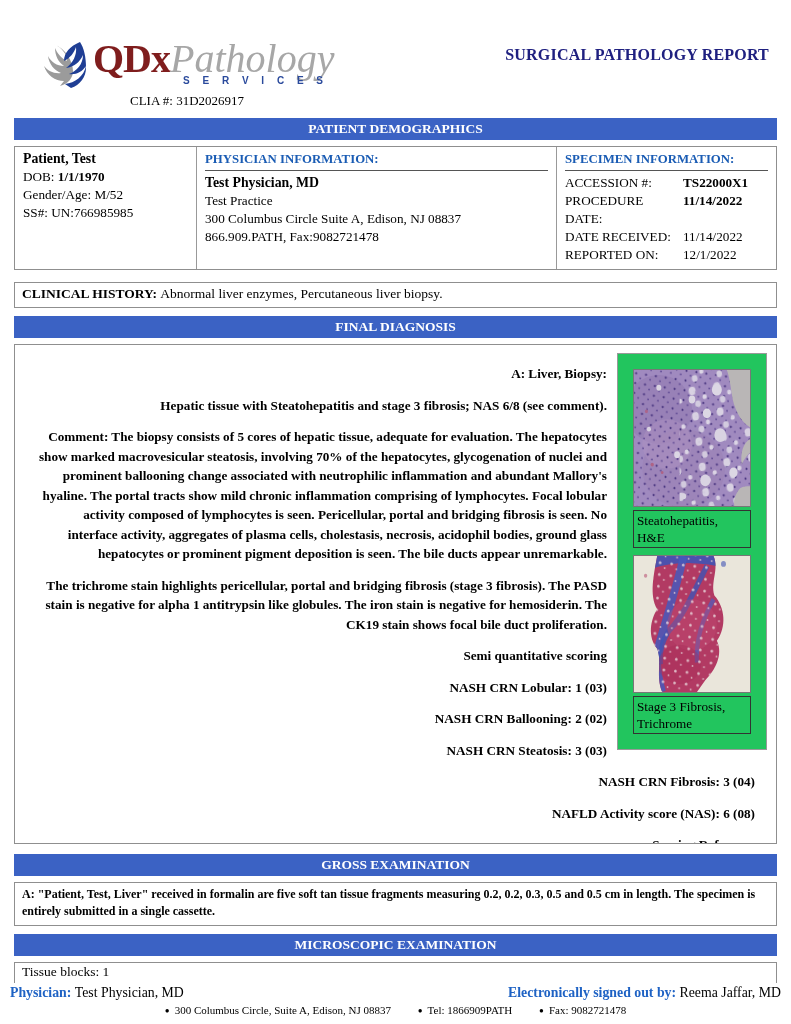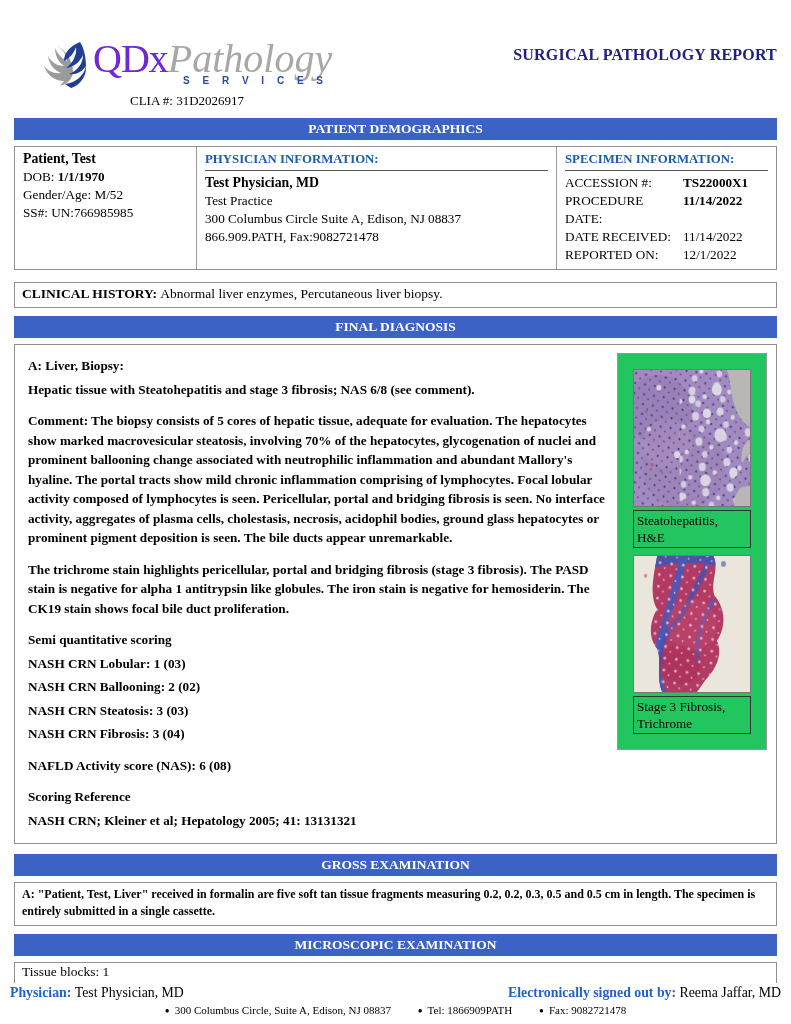--- a/index.html
+++ b/index.html
@@ -9,26 +9,26 @@
     font-family:"Liberation Serif", serif; color:#000; position:relative;
   }
   .page { padding:0 14px; }
 
   
   .header { position:relative; height:118px; }
   .logo { position:absolute; left:26px; top:40px; display:flex; align-items:flex-start; }
   .logo-icon { width:48px; height:50px; }
   .logo-textblock { margin-left:5px; }
   .logo-row { font-size:40px; line-height:38px; white-space:nowrap; }
-  .logo-qdx { font-weight:normal; color:#6d28d9; letter-spacing:-1px; }
+  .logo-qdx { font-weight:bold; color:#7f1d1d; letter-spacing:-1px; }
   .logo-path { font-style:italic; color:#a7a7a7; }
   .logo-services { font-size:10px; font-weight:bold; color:#2a4a9c;
     letter-spacing:5px; margin:-3px 0 0 90px; font-family:"Liberation Sans",sans-serif; }
   .clia { position:absolute; left:116px; top:93px; font-size:13px; }
-  .report-title { position:absolute; right:0; top:46px; font-size:16px;
+  .report-title { position:absolute; right:8px; top:46px; font-size:16px;
     font-weight:bold; color:#1f2080; letter-spacing:.2px; }
 
   
   .bar { background:#3b62c4; color:#fff; text-align:center; font-weight:bold;
     font-size:13.5px; height:22px; line-height:22px; margin-bottom:6px; }
   .box { border:1px solid #8f8f8f; background:#fff; }
 
   
   .demo-box { display:grid; grid-template-columns:181px 360px 1fr; margin-bottom:12px; }
   .demo-col { padding:3px 8px 5px 8px; font-size:13.2px; line-height:18px; }
@@ -47,21 +47,21 @@
   
   .dx-box { height:500px; padding:7px 9px; font-weight:bold; font-size:13.2px;
     line-height:19.5px; margin-bottom:10px; overflow:hidden; }
   .img-panel { float:right; width:150px; border:1px solid #999; padding:15px;
     margin:1px 0 6px 10px; background:#22c55e; }
   .histo-fig { margin:0 0 7px 0; }
   .histo-fig:last-child { margin-bottom:0; }
   .histo { display:block; width:100%; height:138px; border:1px solid #777; }
   .histo-cap { border:1px solid #333; font-weight:normal; font-size:13.2px;
     line-height:17px; padding:1px 3px; margin-top:3px; }
-  .dx-line { margin:4px; }
+  .dx-line { margin:12px;text-align:right; }
   .mb { margin-bottom:12px; }
 
   
   .gross-box { padding:3px 7px 5px 7px; font-size:12px; font-weight:bold;
     line-height:17px; margin-bottom:8px; font-stretch:condensed; }
 
   
   .micro-box { padding:1px 7px 2px 7px; font-size:13.5px; border-bottom:none; height:21px; }
 
   

